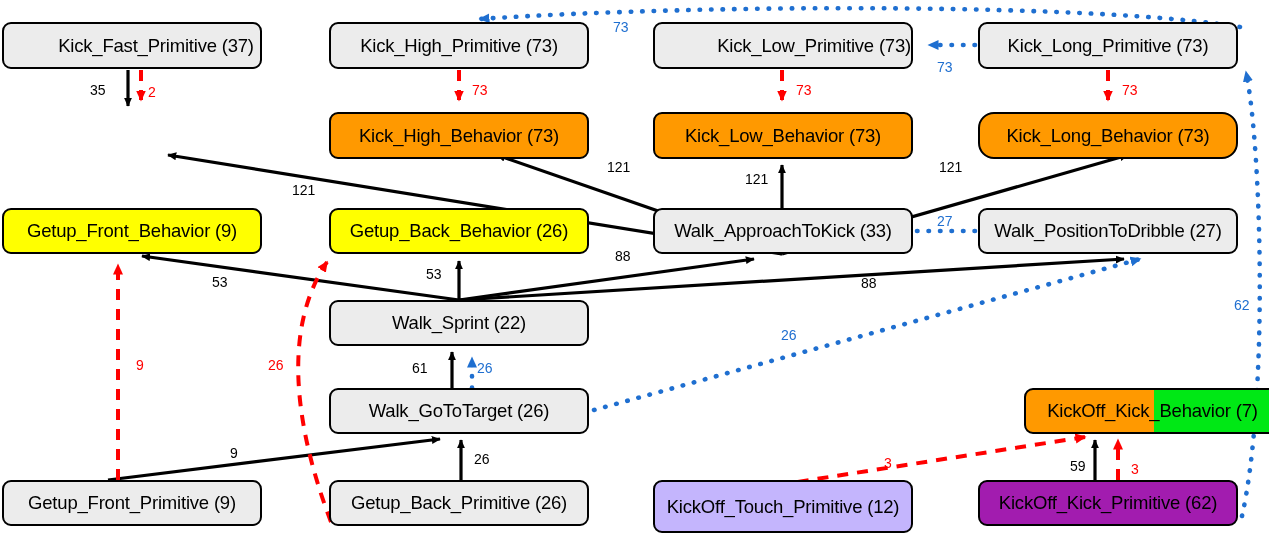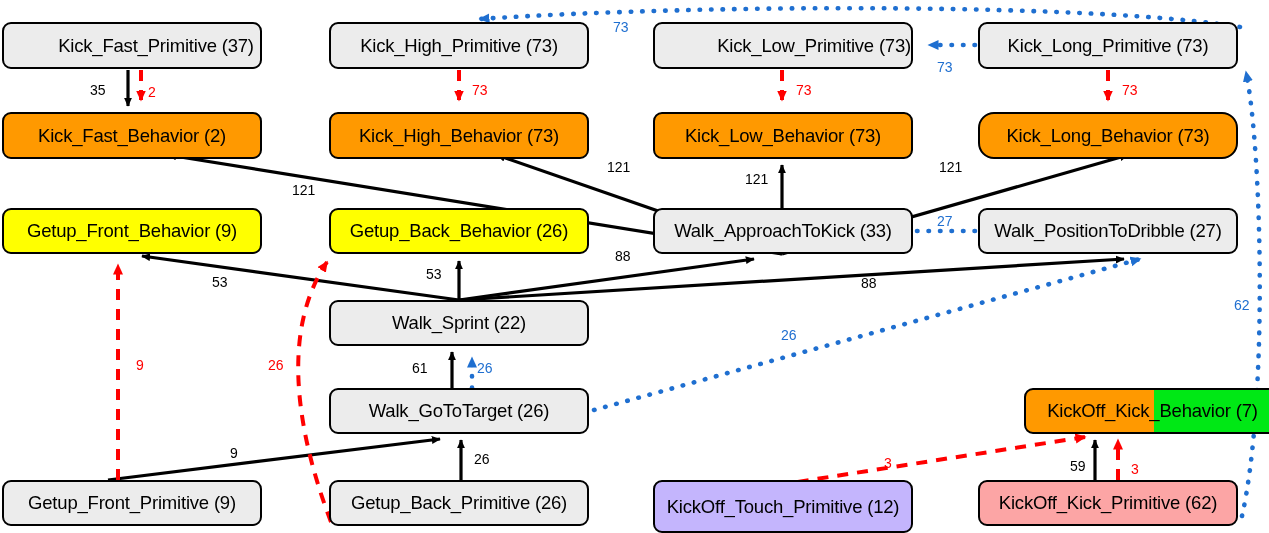--- a/index.html
+++ b/index.html
@@ -93,23 +93,20 @@
   <div class="node" style="left:329px;top:22px;width:260px;height:47px;background:#ececec;">
     <span class="lbl">Kick_High_Primitive (73)</span>
   </div>
   <div class="node" style="left:653px;top:22px;width:260px;height:47px;background:#ececec;justify-content:flex-end;">
     <span class="lbl">Kick_Low_Primitive (73)</span>
   </div>
   <div class="node" style="left:978px;top:22px;width:260px;height:47px;background:#ececec;">
     <span class="lbl">Kick_Long_Primitive (73)</span>
   </div>
 
-  <div class="node" style="left:2px;top:112px;width:260px;height:47px;background:#ff9900;">
-    <span class="lbl">Kick_Fast_Behavior (2)</span>
-  </div>
   <div class="node" style="left:329px;top:112px;width:260px;height:47px;background:#ff9900;">
     <span class="lbl">Kick_High_Behavior (73)</span>
   </div>
   <div class="node" style="left:653px;top:112px;width:260px;height:47px;background:#ff9900;">
     <span class="lbl">Kick_Low_Behavior (73)</span>
   </div>
   <div class="node" style="left:978px;top:112px;width:260px;height:47px;background:#ff9900;border-radius:16px;">
     <span class="lbl">Kick_Long_Behavior (73)</span>
   </div>
 
@@ -139,21 +136,21 @@
 
   <div class="node" style="left:2px;top:480px;width:260px;height:46px;background:#ececec;">
     <span class="lbl">Getup_Front_Primitive (9)</span>
   </div>
   <div class="node" style="left:329px;top:480px;width:260px;height:46px;background:#ececec;">
     <span class="lbl">Getup_Back_Primitive (26)</span>
   </div>
   <div class="node" style="left:653px;top:480px;width:260px;height:53px;background:#c4b5fd;">
     <span class="lbl">KickOff_Touch_Primitive (12)</span>
   </div>
-  <div class="node" style="left:978px;top:480px;width:260px;height:46px;background:#fca5a5;">
+  <div class="node" style="left:978px;top:480px;width:260px;height:46px;background:#a21caf;">
     <span class="lbl">KickOff_Kick_Primitive (62)</span>
   </div>
 
   <div class="elabel black" style="left:90px;top:83px;">35</div>
   <div class="elabel red" style="left:148px;top:85px;">2</div>
   <div class="elabel red" style="left:472px;top:83px;">73</div>
   <div class="elabel red" style="left:796px;top:83px;">73</div>
   <div class="elabel red" style="left:1122px;top:83px;">73</div>
   <div class="elabel blue" style="left:613px;top:20px;">73</div>
   <div class="elabel blue" style="left:937px;top:60px;">73</div>

